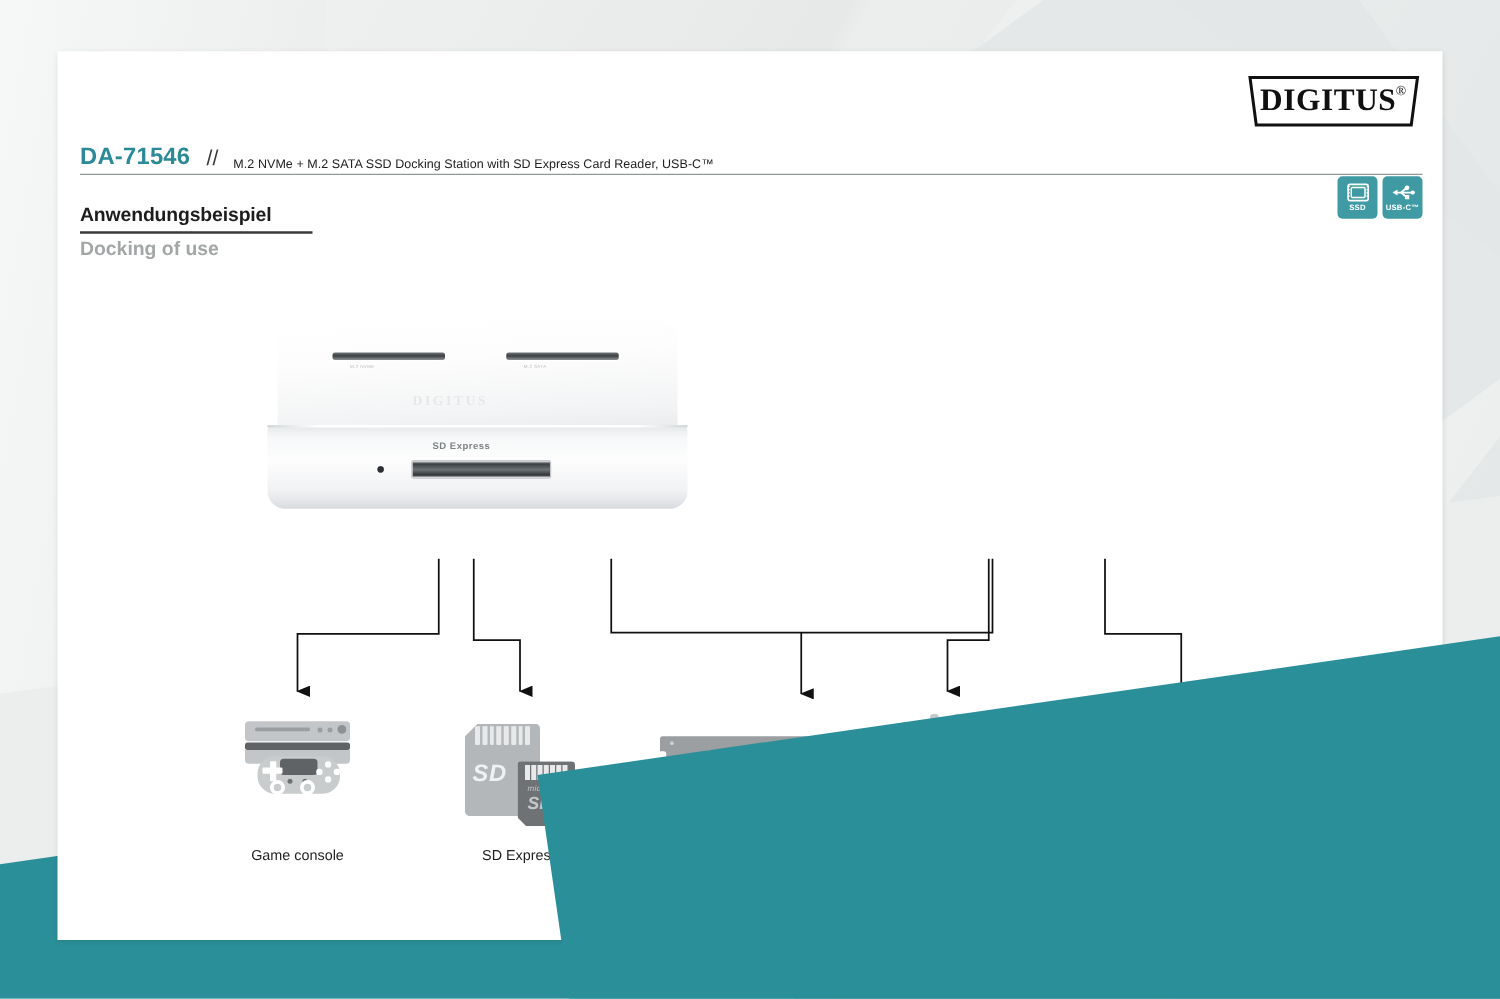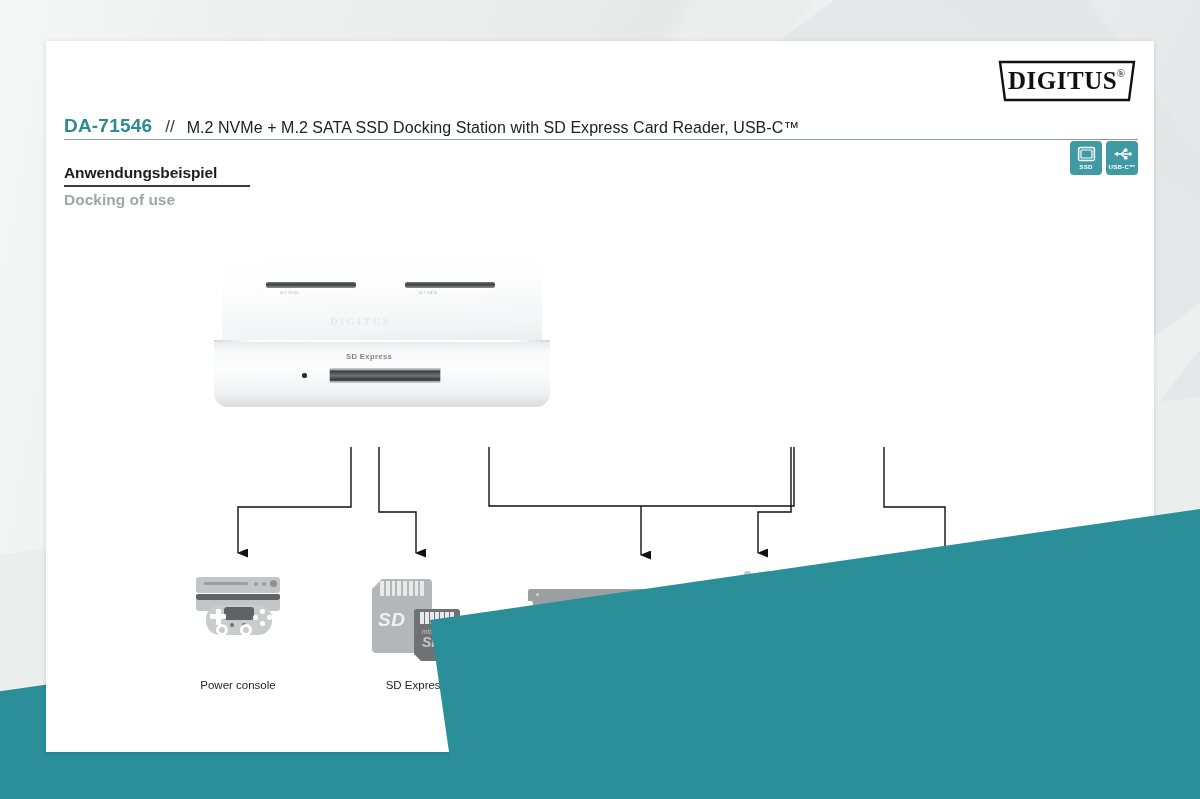--- a/index.html
+++ b/index.html
@@ -42,21 +42,21 @@
   .logo-text{position:absolute;left:12px;top:8px;font-family:"Liberation Serif", serif;
       font-weight:700;font-size:25px;letter-spacing:.5px;color:#101010;}
   .logo-reg{position:absolute;right:13px;top:8px;font-family:"Liberation Serif",serif;
       font-size:11px;color:#101010;}
 
   
   .title-row{position:absolute;left:18px;top:66px;width:1074px;height:30px;
       display:flex;align-items:flex-end;}
   .code{color:#2b8a96;font-weight:700;font-size:19px;letter-spacing:.2px;}
   .slashes{color:#3a3a3a;font-size:17px;margin-left:13px;font-weight:400;}
-  .desc{color:#222222;font-size:16px;margin-left:12px;letter-spacing:.05px;}
+  .desc{color:#222222;font-size:10px;margin-left:12px;letter-spacing:.05px;}
   .title-rule{position:absolute;left:18px;top:98px;width:1074px;height:1px;background:#8f9a9a;}
 
   
   .sec-de{position:absolute;left:18px;top:123px;font-size:15.5px;font-weight:700;
       color:#1d1d1d;letter-spacing:-.1px;}
   .sec-de-rule{position:absolute;left:18px;top:144px;width:186px;height:2px;background:#3a3a3a;}
   .sec-en{position:absolute;left:18px;top:150px;font-size:15.5px;font-weight:700;color:#a2a6a6;}
 
   
   .badges{position:absolute;right:16px;top:100px;display:flex;gap:4px;}
@@ -293,21 +293,21 @@
         <div class="gc-cross-v"></div>
         <div class="gc-btn" style="left:76px;top:38px;"></div>
         <div class="gc-btn" style="left:83px;top:44px;"></div>
         <div class="gc-btn" style="left:69px;top:44px;"></div>
         <div class="gc-btn" style="left:76px;top:50px;"></div>
         <div class="gc-mid" style="left:46px;top:52px;"></div>
         <div class="gc-mid" style="left:58px;top:52px;"></div>
         <div class="gc-stick" style="left:32px;top:53px;"></div>
         <div class="gc-stick" style="left:56px;top:53px;"></div>
       </div>
-      <div class="icon-cap">Power console</div>
+      <div class="icon-cap">Game console</div>
     </div>
 
     <div class="icon-item" style="left:314px;top:530px;width:112px;height:130px;">
       <div class="icon-art" style="width:100px;height:95px;font-style:italic;">
         <div class="sd-big"></div>
         <div class="sd-pins">
           <div class="sd-pin"></div>
             <div class="sd-pin"></div>
           <div class="sd-pin"></div>
             <div class="sd-pin"></div>

